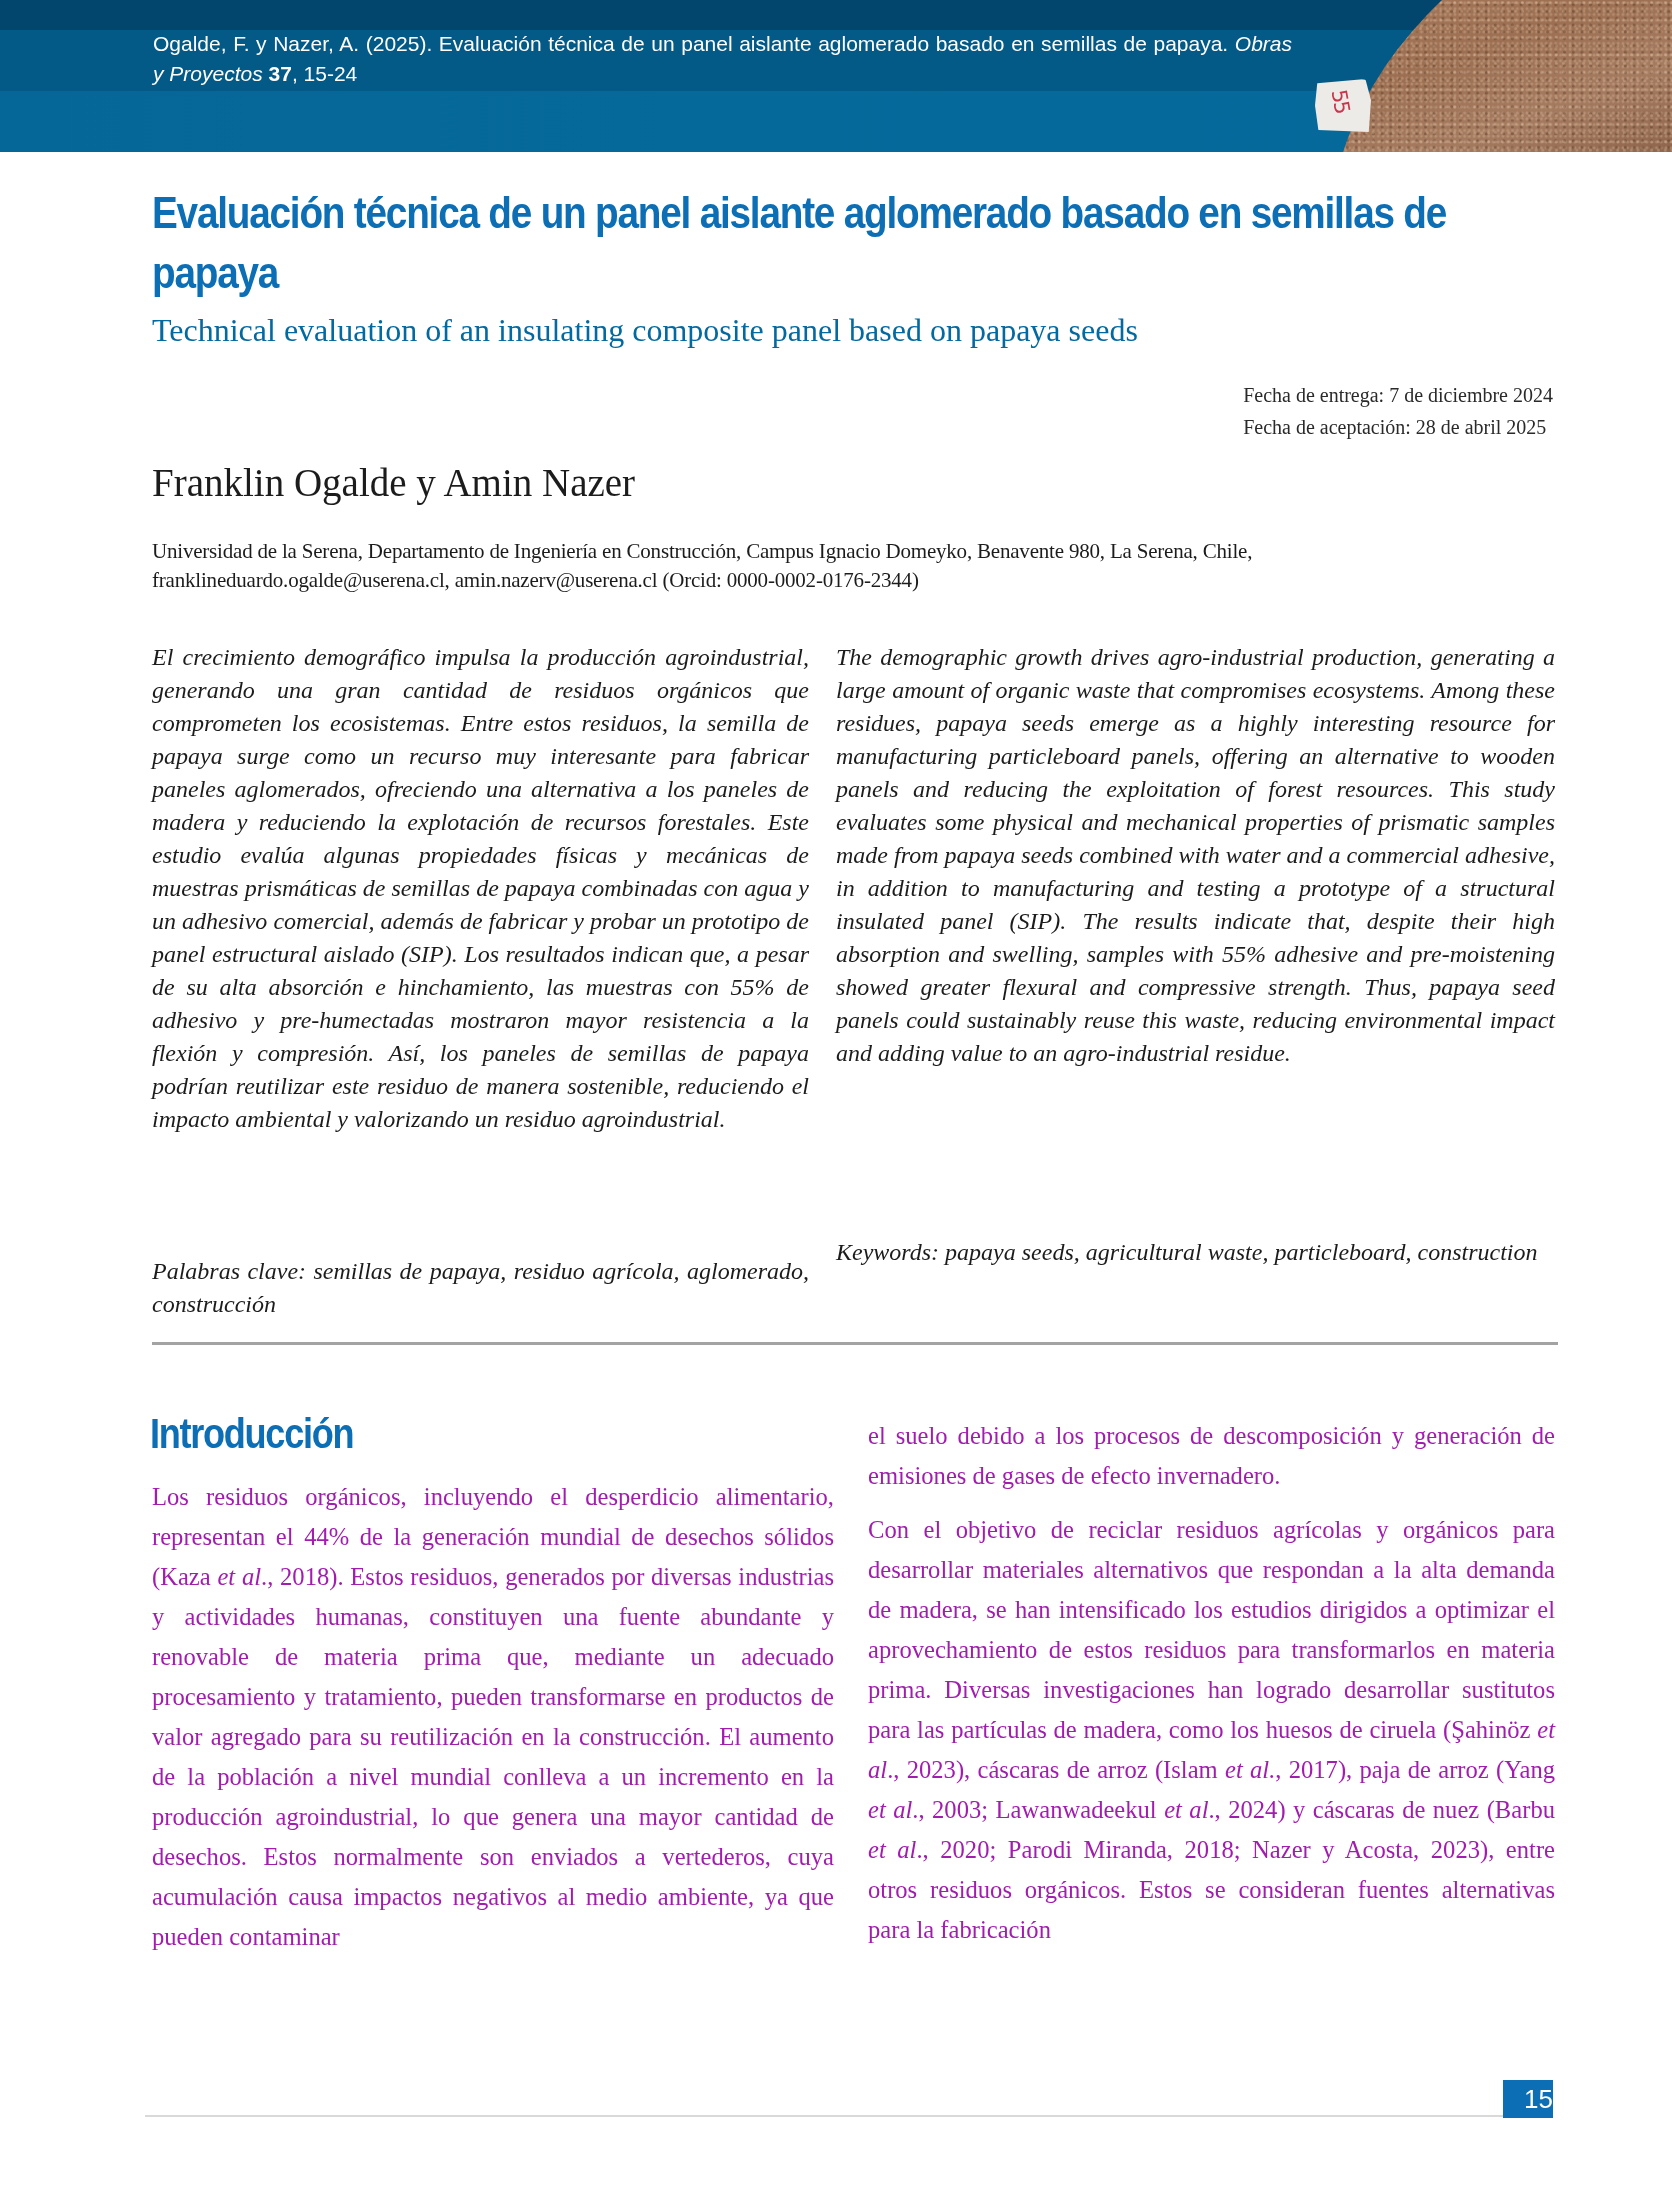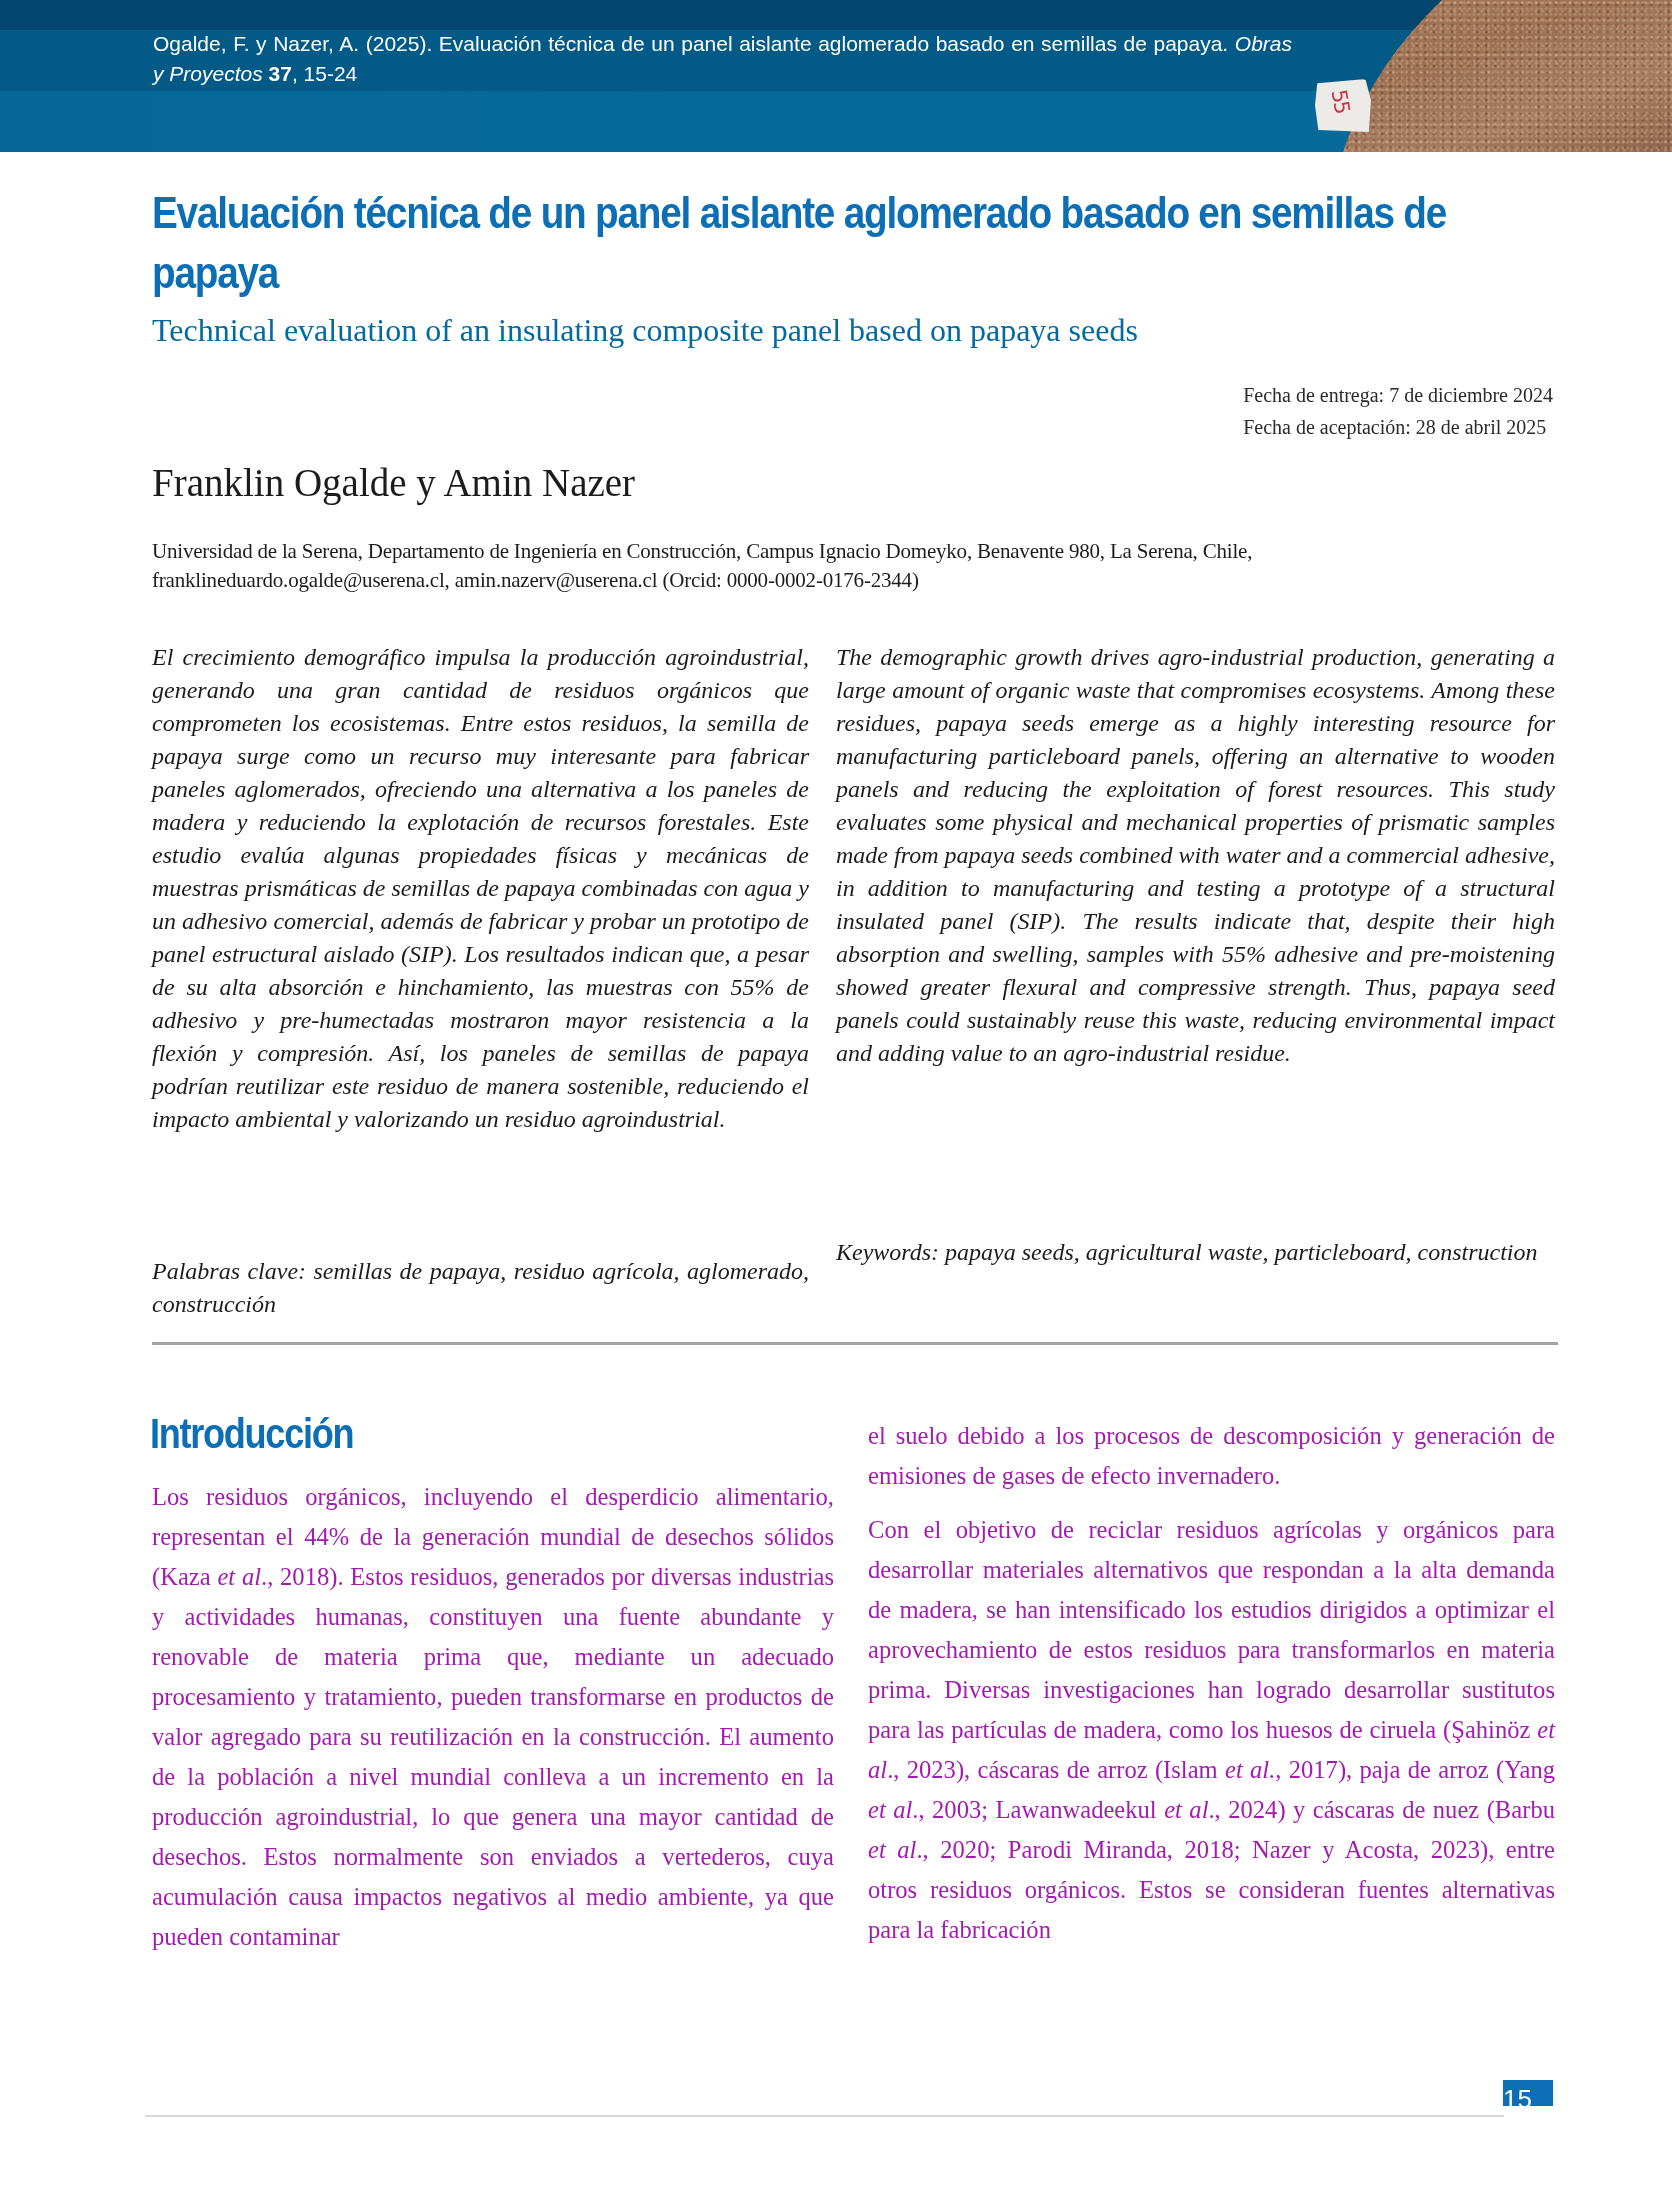--- a/index.html
+++ b/index.html
@@ -92,22 +92,22 @@
     }
     .body-col p { margin: 0; }
     .col-left { left: 152px; top: 1461px; width: 682px; margin-top: 16px; }
     .col-right { left: 868px; top: 1416px; width: 687px; }
     .col-right p + p { margin-top: 13.5px; }
     .body-col i { font-style: italic; }
 
     
     .footer-line { position: absolute; left: 145px; top: 2115px; width: 1359px; height: 1.9px; background: #d9d9d9; }
     .page-badge {
-      position: absolute; left: 1503px; top: 2080px; width: 50px; height: 26px; background: #0c6eb5;
-      color: #ffffff; font-family: "Liberation Sans", sans-serif; font-size: 26px; line-height: 38px; text-align: left;
+      position: absolute; left: 1503px; top: 2080px; width: 50px; height: 38px; background: #0c6eb5;
+      color: #ffffff; font-family: "Liberation Sans", sans-serif; font-size: 26px; line-height: 38px; text-align: right;
     }
   </style>
 </head>
 <body>
 
 <div class="banner">
   <div class="band band-top"></div>
   <div class="band band-mid"></div>
   <div class="band band-bot"></div>
   <div class="banner-photo"></div>

